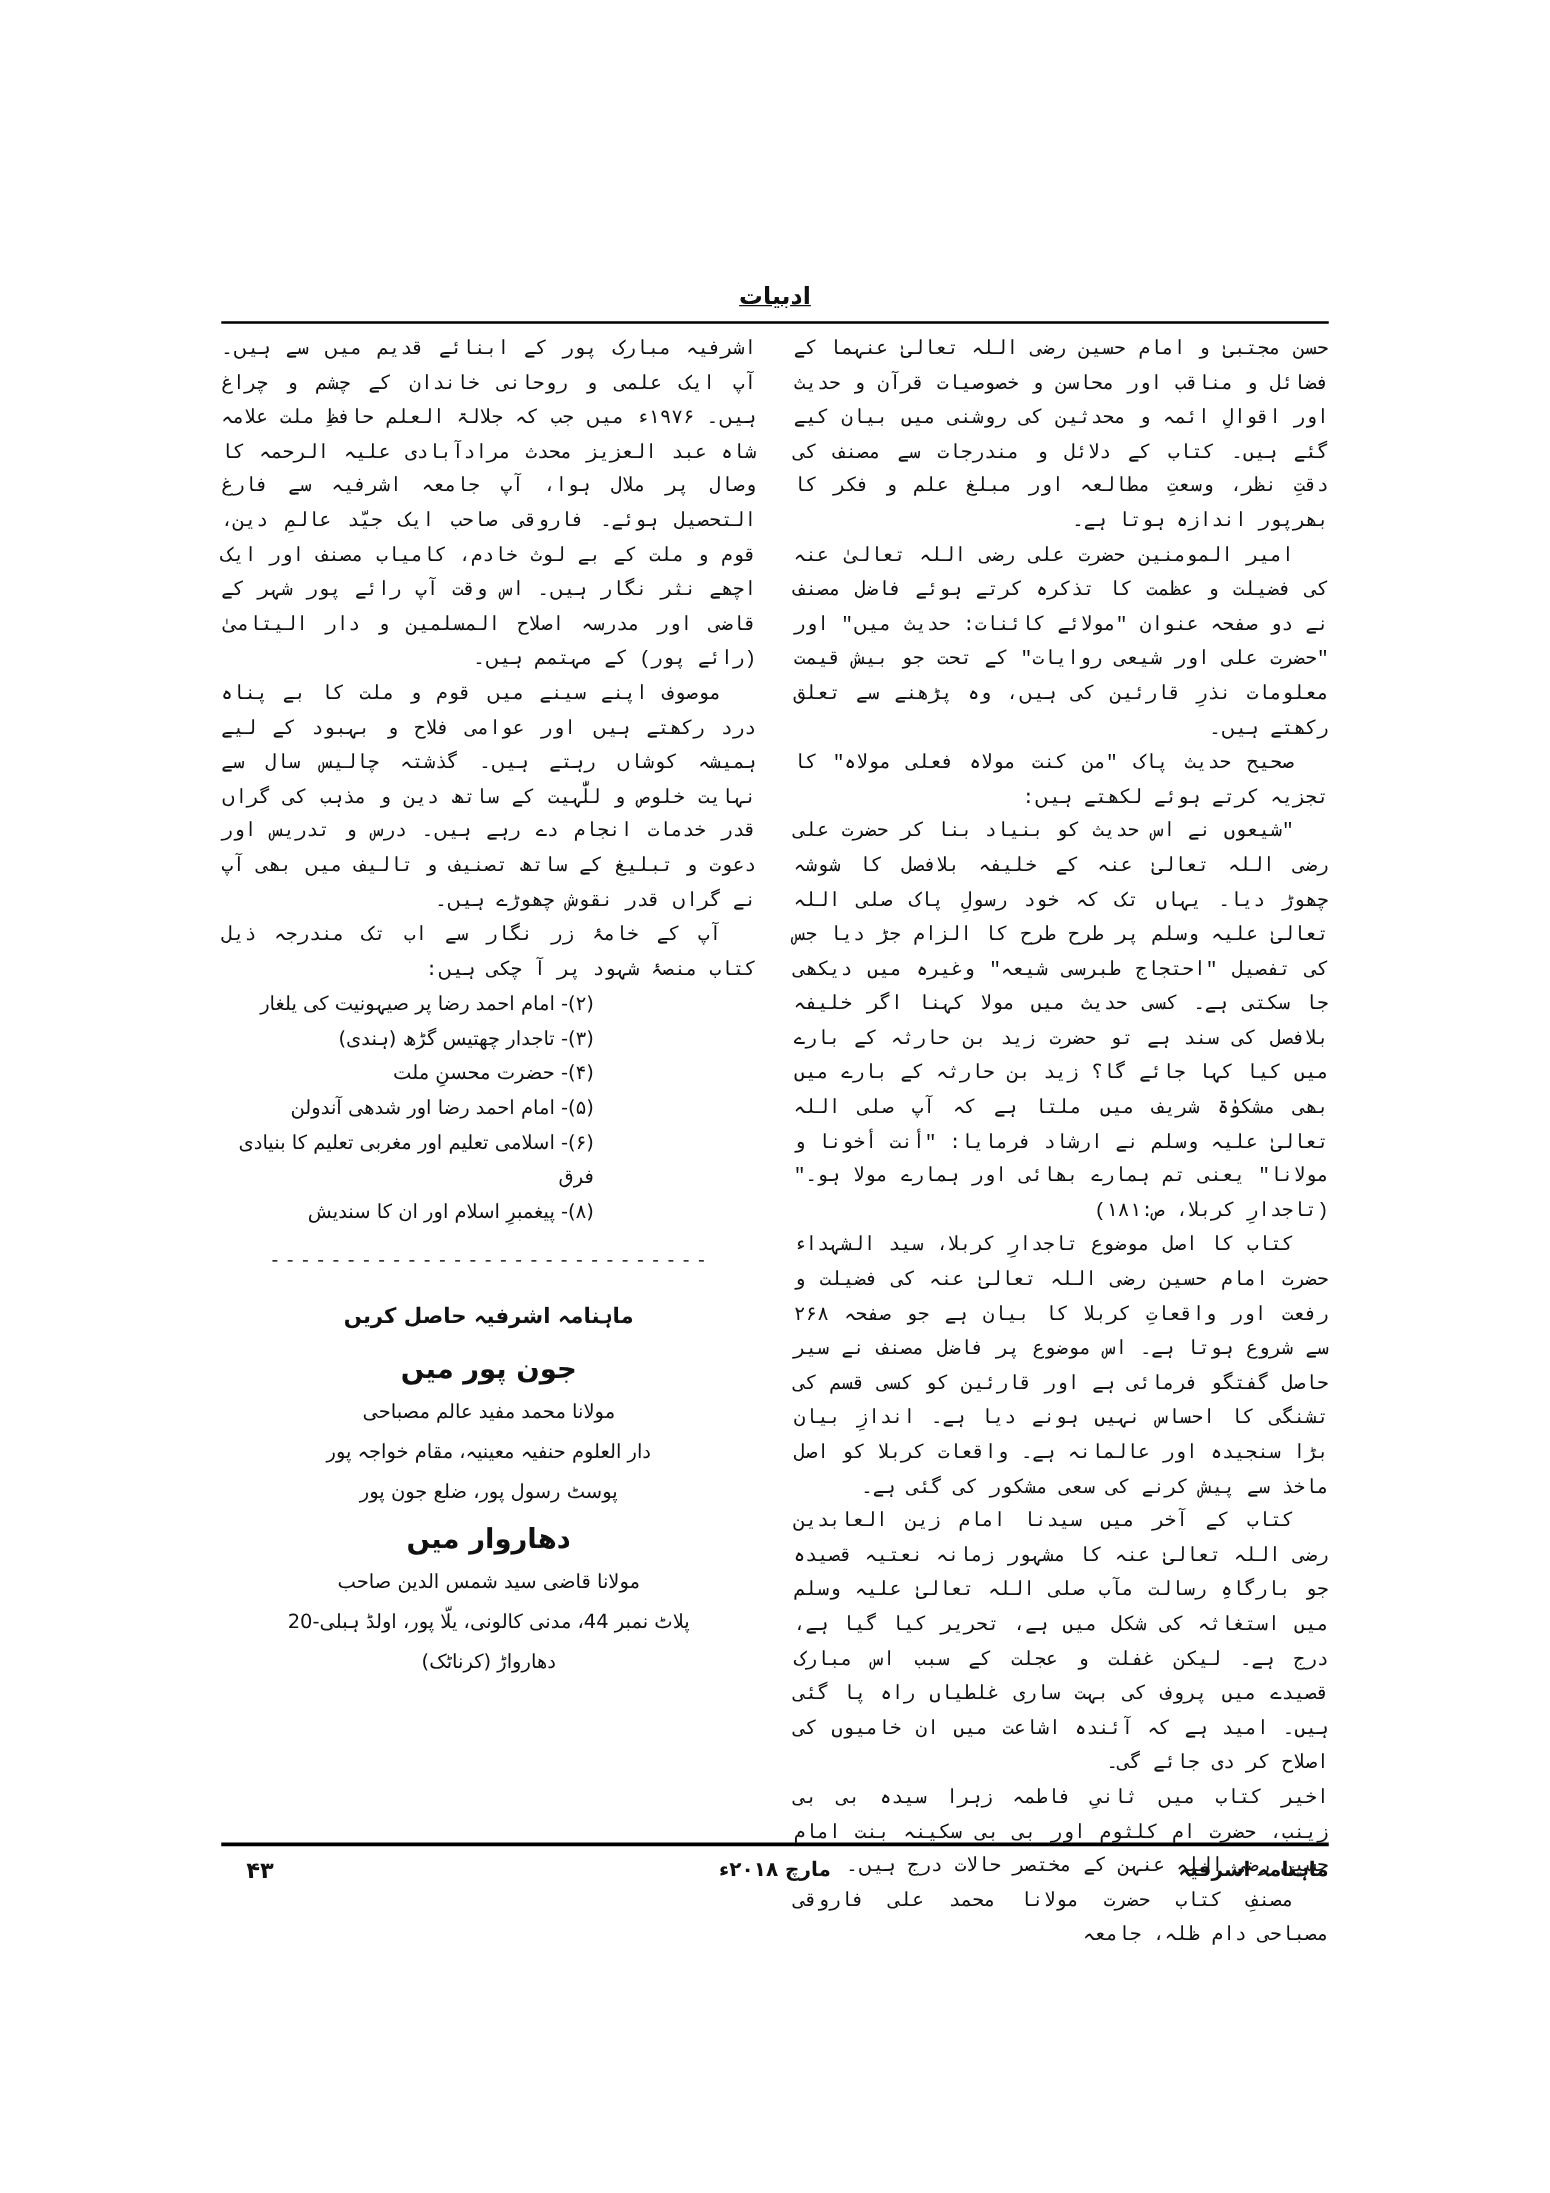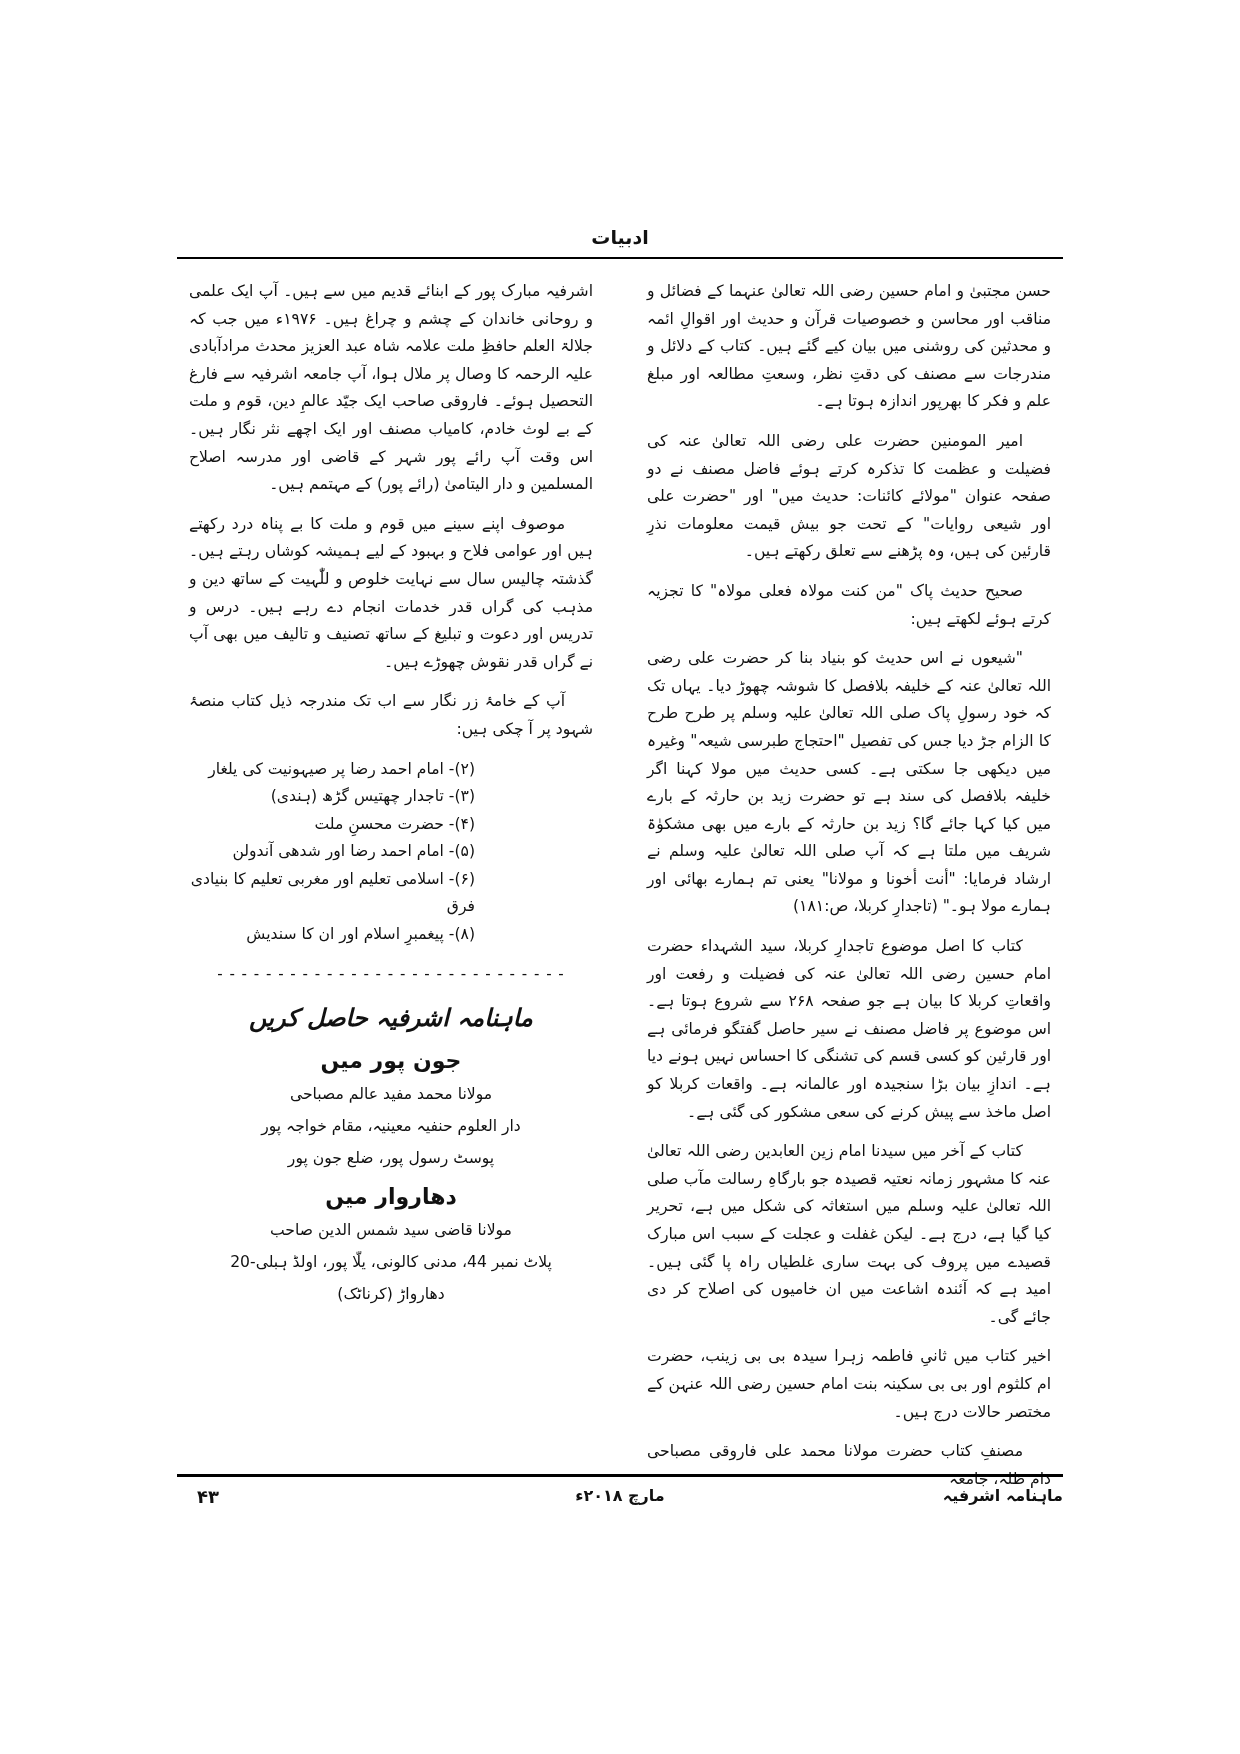--- a/index.html
+++ b/index.html
@@ -1,31 +1,31 @@
 <!DOCTYPE html>
 <html><head>
 <meta charset="utf-8">
 <style>
   html, body { margin: 0; padding: 0; background: #ffffff; }
   body { width: 1240px; height: 1754px; position: relative; overflow: hidden;
          font-family: "DejaVu Sans", sans-serif; color: #111; }
   .page { position: absolute; left: 177px; top: 222px; width: 886px; height: 1300px; direction: rtl; }
   .section-title { position: absolute; top: 4px; left: 0; right: 0; text-align: center;
-                   font-size: 19px; font-weight: bold; letter-spacing: 0; }
+                   font-size: 19px; font-weight: bold; letter-spacing: 0; text-decoration: underline; }
   .header-rule { position: absolute; top: 35px; left: 0; right: 0; height: 2px; background: #000; }
   .col { position: absolute; top: 44px; font-size: 15.6px; line-height: 27.6px; text-align: justify; }
   .col-right { right: 0; width: 428px; }
   .col-left  { left: 0; width: 428px; }
-  .col p { margin: 12px; }
+  .col p { margin: 0; font-family: Liberation Mono, monospace; }
   .indent { text-indent: 28px; }
   .books { margin: 0; padding: 0; list-style: none; text-align: center; }
   .books li { margin: 0; padding: 0 24px 0 0; text-align: right; padding-right: 130px; }
   .dashes { text-align: center; letter-spacing: 1px; margin-top: 12px; font-size: 15px; direction: ltr; }
   .promo { text-align: center; margin-top: 10px; }
-  .promo-title { font-size: 24px; font-weight: bold; line-height: 40px; margin-top: 10px; font-style: italic; }
+  .promo-title { font-size: 17px; font-weight: bold; line-height: 40px; margin-top: 10px; }
   .promo-city { font-size: 22px; font-weight: bold; line-height: 34px; margin-top: 6px; }
   .promo-line { font-size: 15.6px; line-height: 32px; }
   .footer-rule { position: absolute; top: 1252px; left: 0; right: 0; height: 3px; background: #000; }
   .footer { position: absolute; top: 1264px; left: 0; right: 0; height: 30px; font-size: 16px; font-weight: bold; }
   .footer .mag { position: absolute; right: 0; }
   .footer .date { position: absolute; left: 0; right: 0; text-align: center; }
   .footer .pageno { position: absolute; left: 20px; font-size: 18px; }
 </style>
 </head>
 <body>

